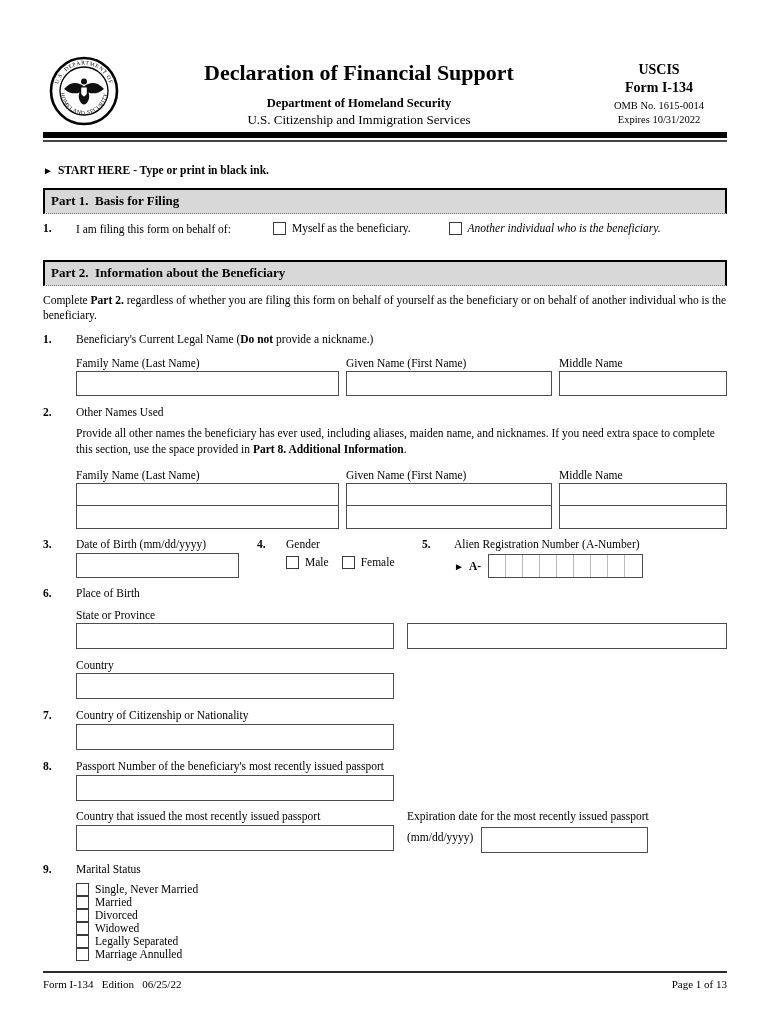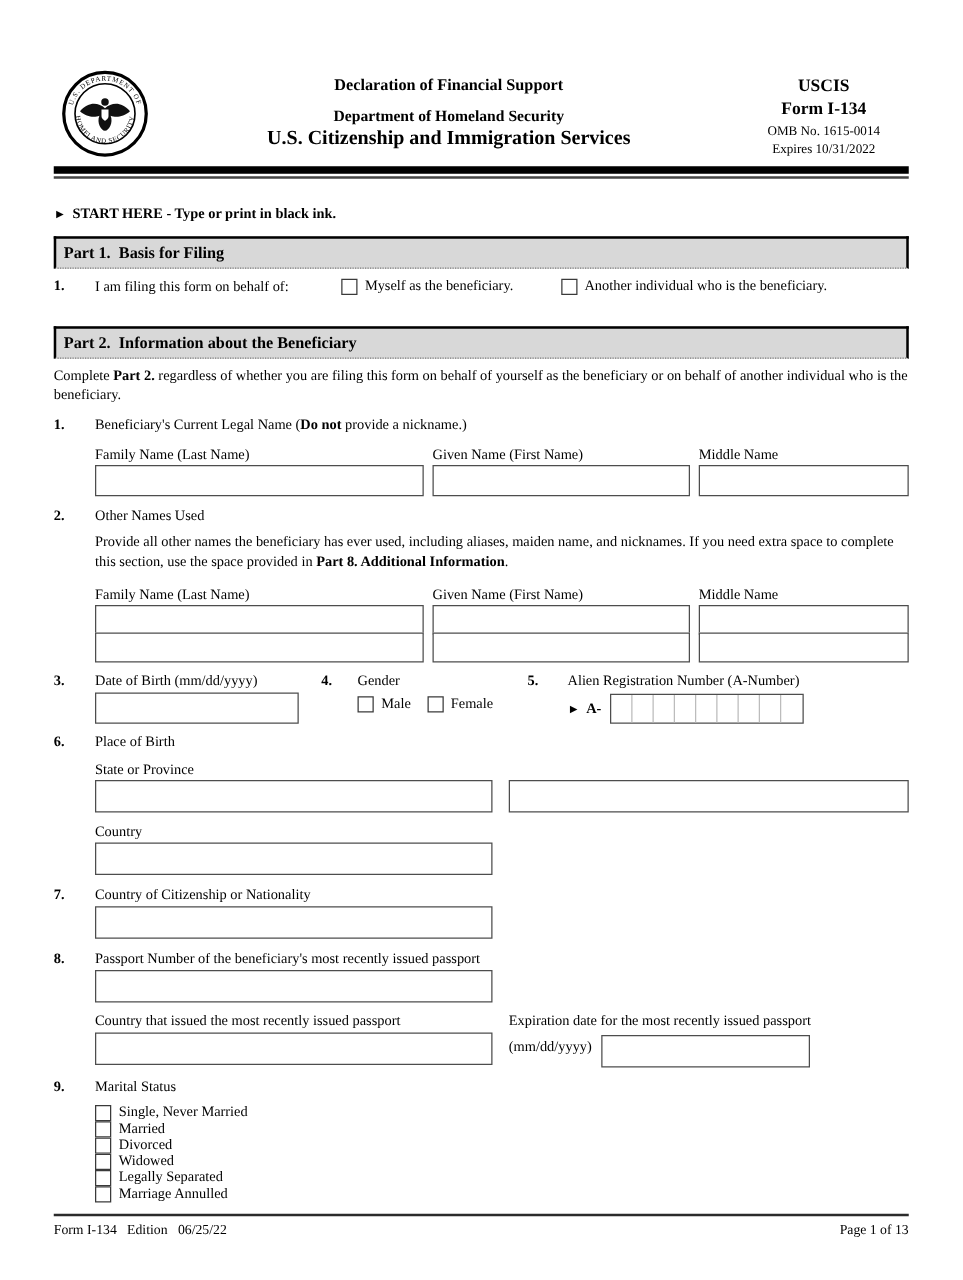--- a/index.html
+++ b/index.html
@@ -6,23 +6,23 @@
   html, body { margin: 0; padding: 0; background: #ffffff; }
   .page {
     width: 770px; height: 1024px; margin: 0 auto; background: #fff;
     position: relative; font-family: "Liberation Serif", serif;
     color: #000; font-size: 11.5px; padding: 55px 43px 0 43px; overflow: hidden;
   }
   
   .hdr { display: flex; align-items: flex-start; }
   .seal { width: 84px; flex: none; }
   .hdr-c { flex: 1; text-align: center; padding-top: 5px; }
-  .h-title { font-size: 13px; font-weight: bold; }
+  .h-title { font-size: 22px; font-weight: bold; }
   .h-dept { font-size: 12.5px; font-weight: bold; margin-top: 10px; }
-  .h-agency { font-size: 16px; margin-top: 1px; font-weight: bold; }
+  .h-agency { font-size: 13px; margin-top: 1px; }
   .hdr-r { width: 136px; flex: none; text-align: center; padding-top: 6px; }
   .h-uscis, .h-form { font-size: 14px; font-weight: bold; line-height: 1.25; }
   .h-omb, .h-exp { font-size: 10.5px; line-height: 1.3; }
   .h-omb { margin-top: 3px; }
   .rule-thick { height: 6px; background: #000; margin-top: 3px; }
   .rule-thin { height: 2px; background: #454545; margin-top: 2px; }
   
   .start-here { margin-top: 22px; font-weight: bold; }
   .start-here .arr { font-size: 10px; margin-right: 5px; }
   .part-bar {
@@ -138,21 +138,21 @@
   <div class="part-bar">Part 1.  Basis for Filing</div>
 
   <div class="item" style="margin-top:8px;">
     <div class="inum">1.</div>
     <div class="icontent" style="display:flex; align-items:center;">
       <span>I am filing this form on behalf of:</span>
       <span class="mopt" style="margin-left:42px;">
         <span class="cb"></span>
         <span>Myself as the beneficiary.</span>
       </span>
-      <span class="mopt" style="margin-left:38px;">
+      <span class="mopt" style="margin-left:38px;font-style:italic;">
         <span class="cb"></span>
         <span>Another individual who is the beneficiary.</span>
       </span>
     </div>
   </div>
 
   <div class="part-bar" style="margin-top:25px;">Part 2.  Information about the Beneficiary</div>
 
   <p class="intro"><span>Complete </span><b>Part 2.</b><span> regardless of whether you are filing this form on behalf of yourself as the beneficiary or on behalf of another individual who is the beneficiary.</span></p>
 

